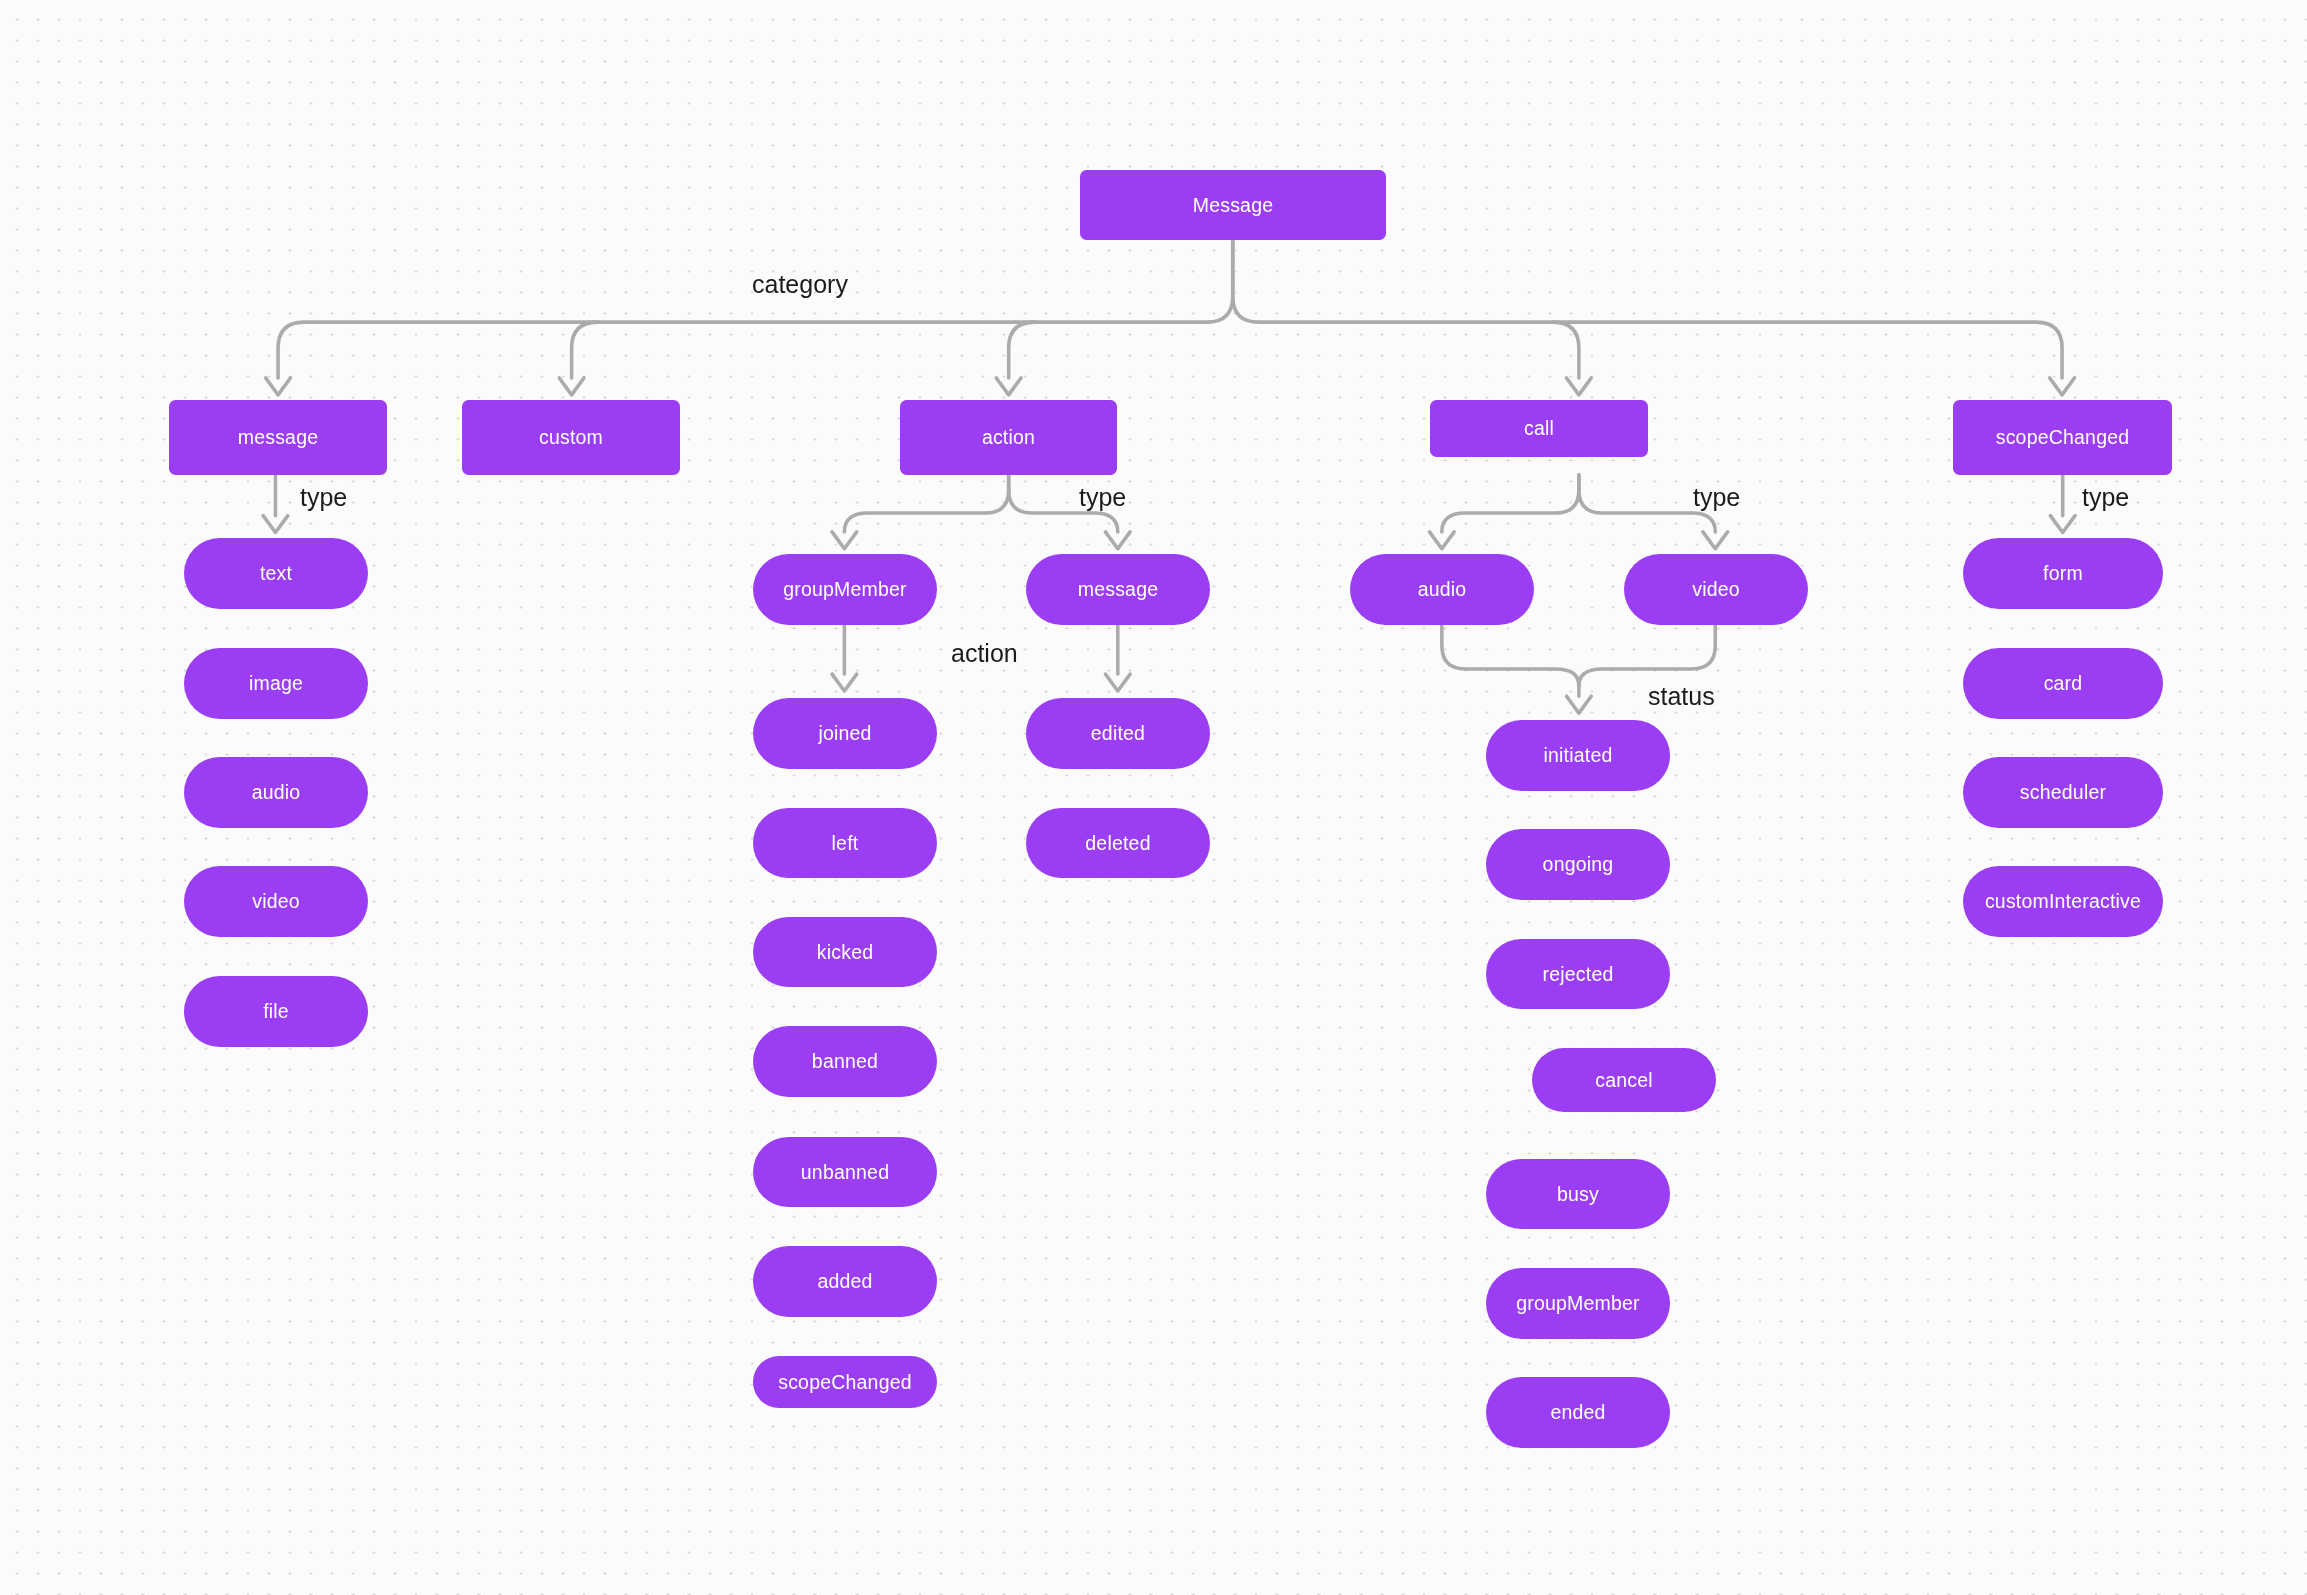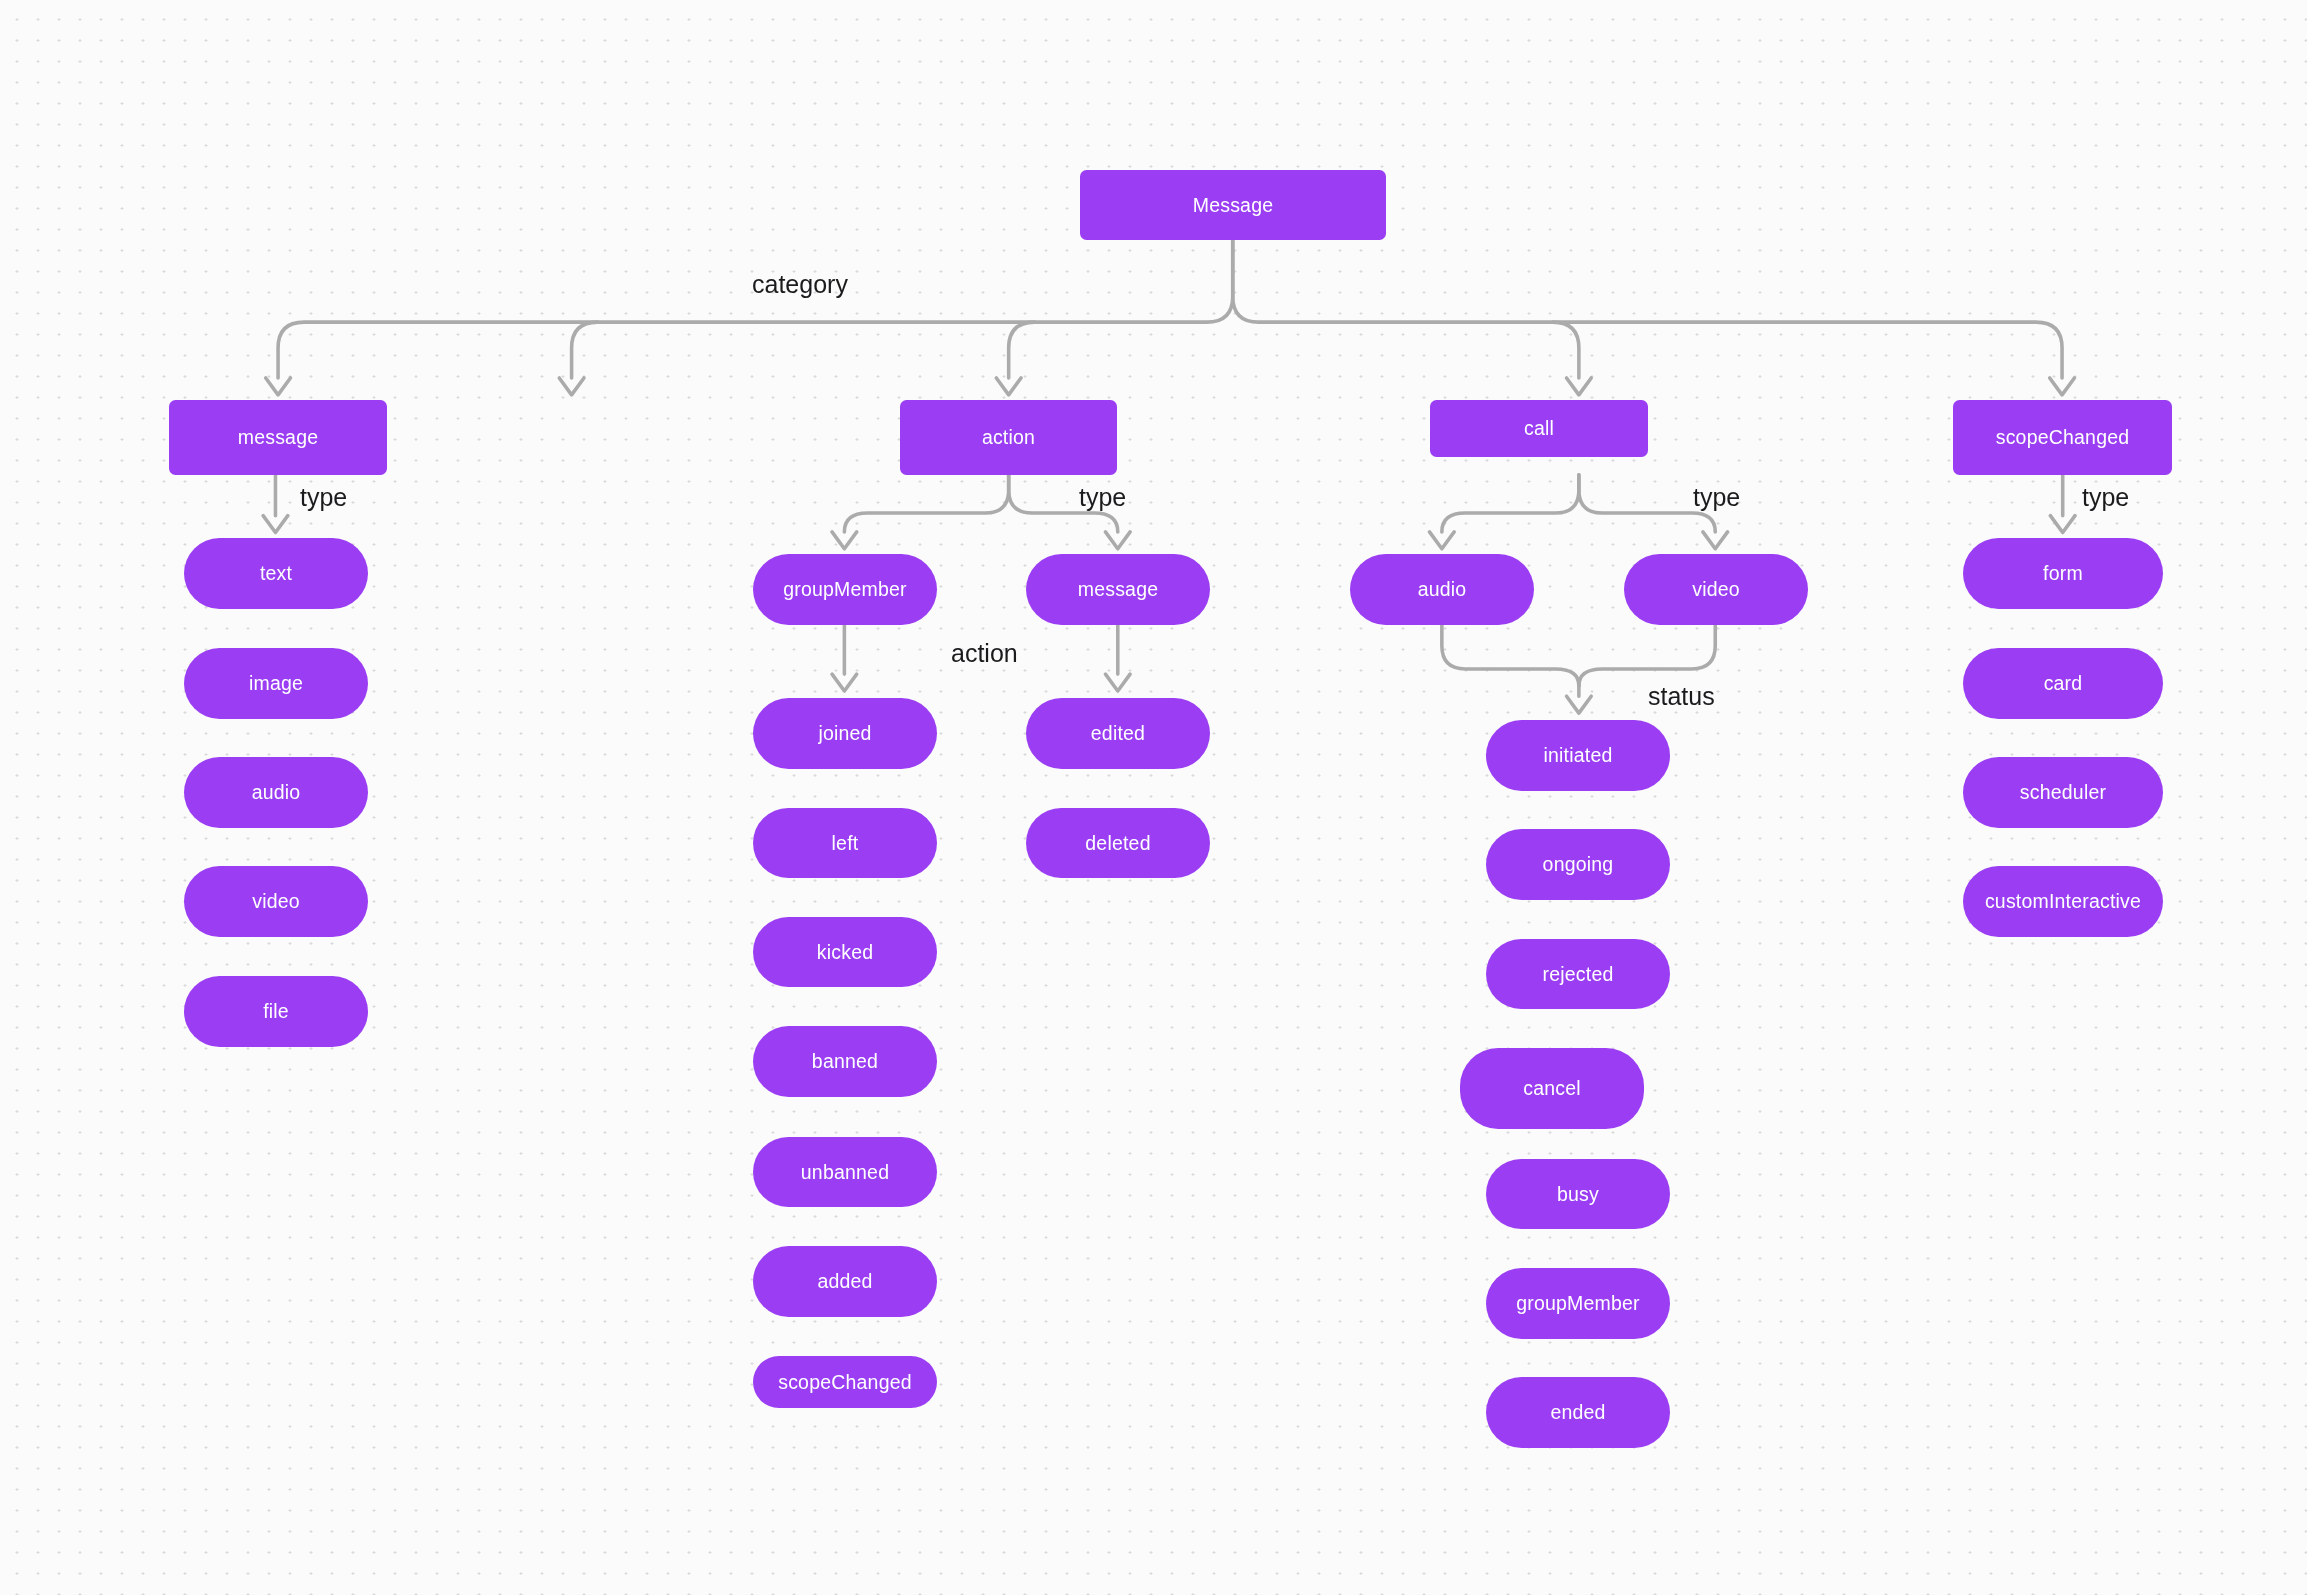--- a/index.html
+++ b/index.html
@@ -67,20 +67,21 @@
     <path d="M 2220 963 V 994 Q 2220 1030 2256 1030 H 2395 Q 2431 1030 2431 1056"></path>
     <path d="M 2641 963 V 994 Q 2641 1030 2605 1030 H 2467 Q 2431 1030 2431 1056"></path>
     <path d="M 2431 1050 V 1072 M 2412 1072 L 2431 1098 L 2450 1072"></path>
 
     <path d="M 3176 731 V 794 M 3157 794 L 3176 820 L 3195 794"></path>
   </svg>
 
   <div class="node rect" style="left:1080px;top:170px;width:306px;height:70px">Message</div>
 
   <div class="node rect" style="left:169px;top:400px;width:218px;height:75px">message</div>
+  <div class="node rect" style="left:462px;top:400px;width:218px;height:75px">custom</div>
   <div class="node rect" style="left:900px;top:400px;width:217px;height:75px">action</div>
   <div class="node rect" style="left:1430px;top:400px;width:218px;height:57px">call</div>
   <div class="node rect" style="left:1953px;top:400px;width:219px;height:75px">scopeChanged</div>
 
   <div class="node pill" style="left:184px;top:538px;width:184px;height:71px">text</div>
   <div class="node pill" style="left:184px;top:648px;width:184px;height:71px">image</div>
   <div class="node pill" style="left:184px;top:757px;width:184px;height:71px">audio</div>
   <div class="node pill" style="left:184px;top:866px;width:184px;height:71px">video</div>
   <div class="node pill" style="left:184px;top:976px;width:184px;height:71px">file</div>
 
@@ -97,21 +98,21 @@
 
   <div class="node pill" style="left:1026px;top:698px;width:184px;height:71px">edited</div>
   <div class="node pill" style="left:1026px;top:808px;width:184px;height:70px">deleted</div>
 
   <div class="node pill" style="left:1350px;top:554px;width:184px;height:71px">audio</div>
   <div class="node pill" style="left:1624px;top:554px;width:184px;height:71px">video</div>
 
   <div class="node pill" style="left:1486px;top:720px;width:184px;height:71px">initiated</div>
   <div class="node pill" style="left:1486px;top:829px;width:184px;height:71px">ongoing</div>
   <div class="node pill" style="left:1486px;top:939px;width:184px;height:70px">rejected</div>
-  <div class="node pill" style="left:1460px;top:1048px;width:184px;height:81px">cancel</div>
+  <div class="node pill" style="left:1532px;top:1048px;width:184px;height:64px">cancel</div>
   <div class="node pill" style="left:1486px;top:1159px;width:184px;height:70px">busy</div>
   <div class="node pill" style="left:1486px;top:1268px;width:184px;height:71px">groupMember</div>
   <div class="node pill" style="left:1486px;top:1377px;width:184px;height:71px">ended</div>
 
   <div class="node pill" style="left:1963px;top:538px;width:200px;height:71px">form</div>
   <div class="node pill" style="left:1963px;top:648px;width:200px;height:71px">card</div>
   <div class="node pill" style="left:1963px;top:757px;width:200px;height:71px">scheduler</div>
   <div class="node pill" style="left:1963px;top:866px;width:200px;height:71px">customInteractive</div>
 
   <div class="edge-label" style="left:752px;top:270px">category</div>

